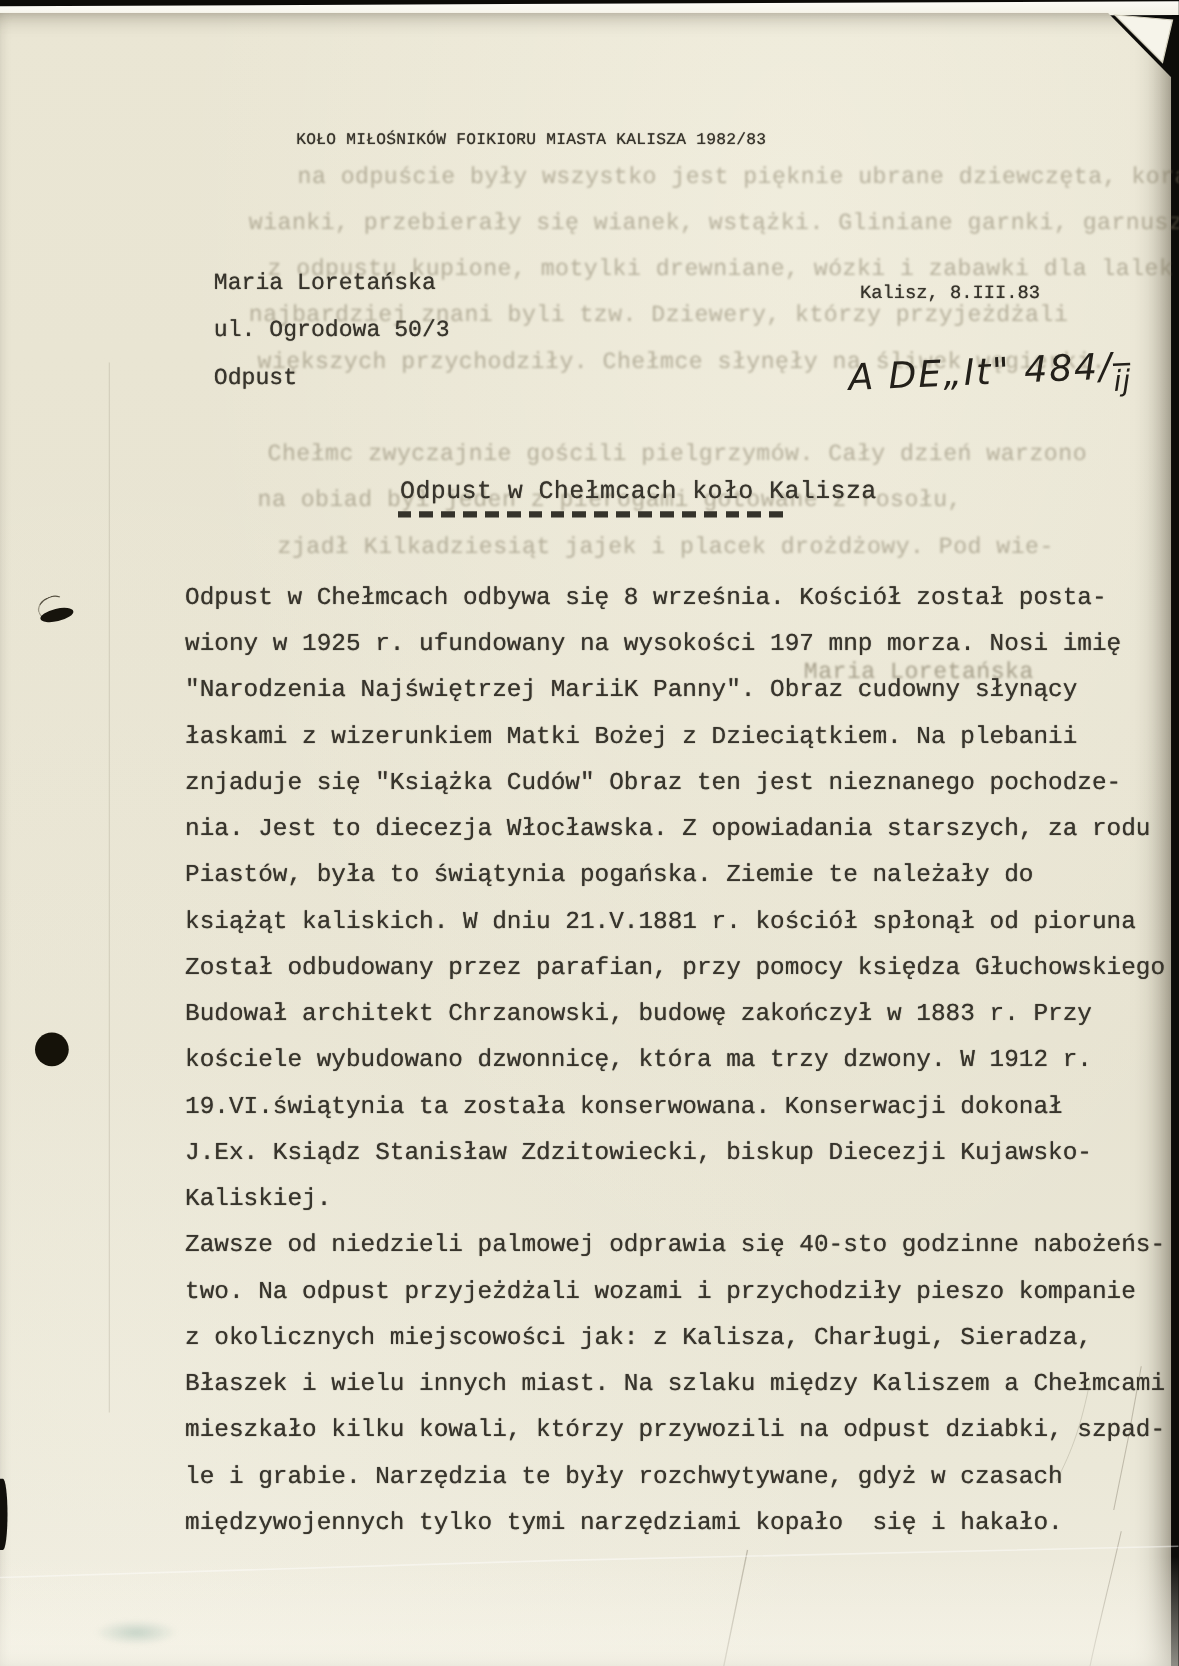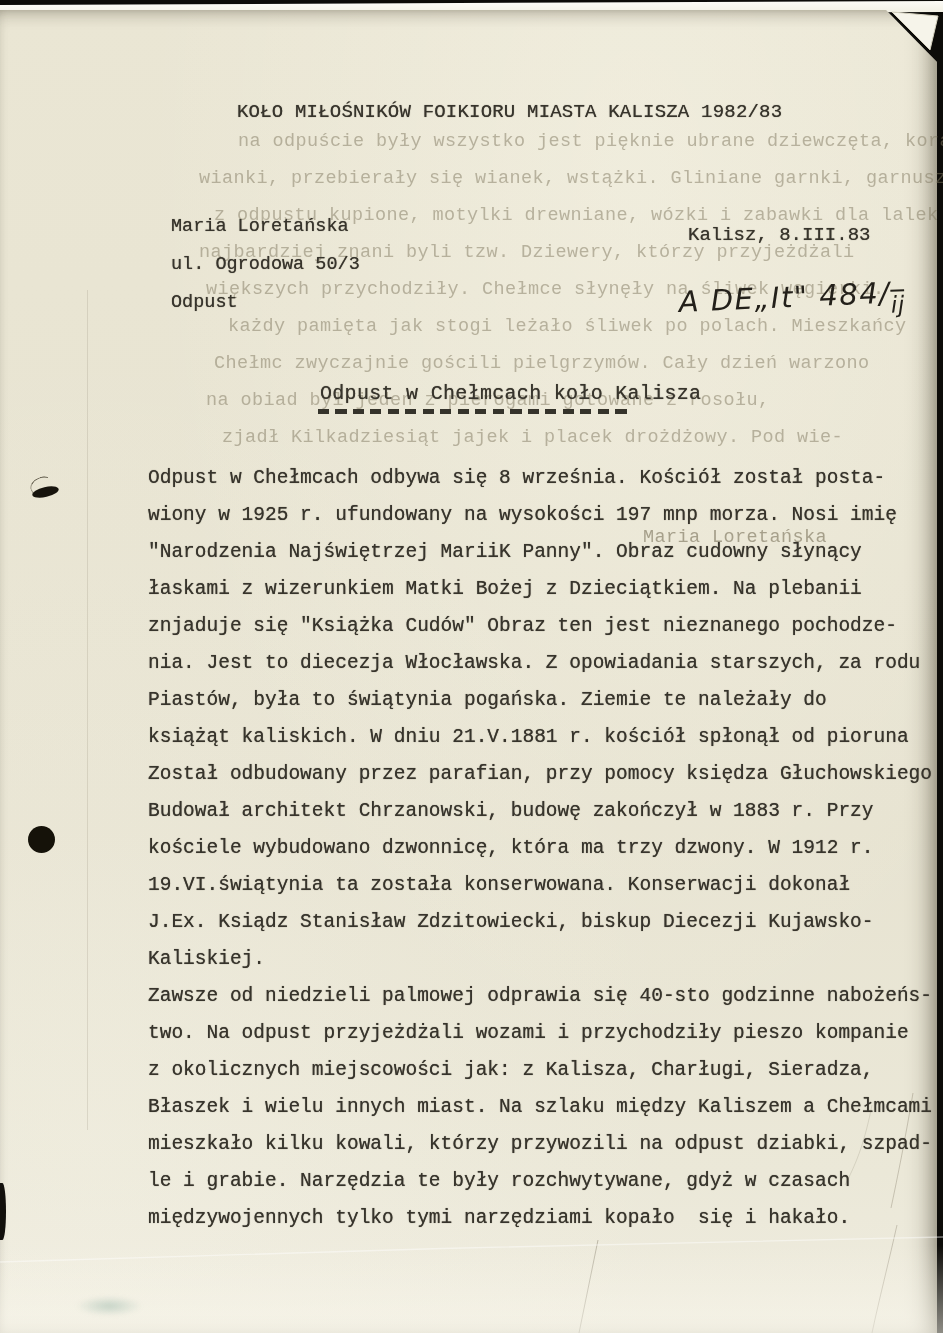--- a/index.html
+++ b/index.html
@@ -22,23 +22,23 @@
                  inset 0 12px 20px -14px rgba(45,38,22,0.40),
                  inset 4px 0 14px -10px rgba(45,38,22,0.25);
       clip-path:polygon(0 0,886px 0,937px 52px,937px 100%,0 100%);}
 
   
   .dogear{position:absolute;left:890px;top:8px;}
 
   .typeline{white-space:pre;}
   .ink{color:#37342c;text-shadow:0 0 0.8px rgba(55,50,40,0.85);}
 
-  .header-line{position:absolute;left:237px;top:100px;font-size:19px;line-height:24px;letter-spacing:0.2px;}
+  .header-line{position:absolute;left:237px;top:100px;font-size:13px;line-height:24px;letter-spacing:0.2px;}
   .sender{position:absolute;left:171px;top:208px;font-size:18.5px;line-height:38px;}
-  .dateline{position:absolute;left:688px;top:216px;font-size:19px;line-height:38px;text-align:right;}
+  .dateline{position:absolute;left:688px;top:216px;font-size:15px;line-height:38px;text-align:right;}
 
   .handwriting{position:absolute;left:636px;top:247px;transform:rotate(-2.5deg);
       font-family:"DejaVu Sans",sans-serif;font-style:italic;font-size:29px;
       color:#23201a;letter-spacing:1.5px;white-space:pre;}
   .handwriting .frac{font-size:23px;vertical-align:-10px;text-decoration:overline;letter-spacing:0.5px;}
 
   .doc-title{position:absolute;left:320px;top:382px;font-size:20px;line-height:24px;letter-spacing:0.3px;}
   .title-underline{position:absolute;left:318px;top:409px;width:312px;height:5px;
       background:repeating-linear-gradient(90deg,#35332b 0 11px,transparent 11px 17.5px);}
 
@@ -79,21 +79,20 @@
   <svg class="dogear" width="52" height="46">
     <polygon points="2,4 48,8 40,42" fill="#f6f4ea" stroke="#d6d2bf" stroke-width="1"></polygon>
   </svg>
 
   <div class="ghost-layer">
       <div class="ghost-line" style="left: 238px; top: 131px;">na odpuście były wszystko jest pięknie ubrane dziewczęta, korale,</div>
       <div class="ghost-line" style="left: 199px; top: 168px;">wianki, przebierały się wianek, wstążki. Gliniane garnki, garnusze</div>
       <div class="ghost-line" style="left: 199px; top: 242px;">najbardziej znani byli tzw. Dziewery, którzy przyjeżdżali</div>
       <div class="ghost-line" style="left: 214px; top: 205px;">z odpustu kupione, motylki drewniane, wózki i zabawki dla lalek</div>
       <div class="ghost-line" style="left: 206px; top: 279px;">większych przychodziły. Chełmce słynęły na śliwek węgierki.</div>
-      <div class="ghost-line" style="left: 228px; top: 316px;">każdy pamięta jak stogi leżało śliwek po polach. Mieszkańcy</div>
       <div class="ghost-line" style="left: 214px; top: 353px;">Chełmc zwyczajnie gościli pielgrzymów. Cały dzień warzono</div>
       <div class="ghost-line" style="left: 206px; top: 390px;">na obiad był jeden z pierogami gotowane z rosołu,</div>
       <div class="ghost-line" style="left: 222px; top: 427px;">zjadł Kilkadziesiąt jajek i placek drożdżowy. Pod wie-</div>
     </div>
   <div class="ghost-line ghost-sig" style="left: 643px; top: 527px;">Maria Loretańska</div>
 
   <div class="header-line typeline ink">KOŁO MIŁOŚNIKÓW FOIKIORU MIASTA KALISZA 1982/83</div>
 
   <div class="sender ink">
     <div class="typeline">Maria Loretańska</div>

